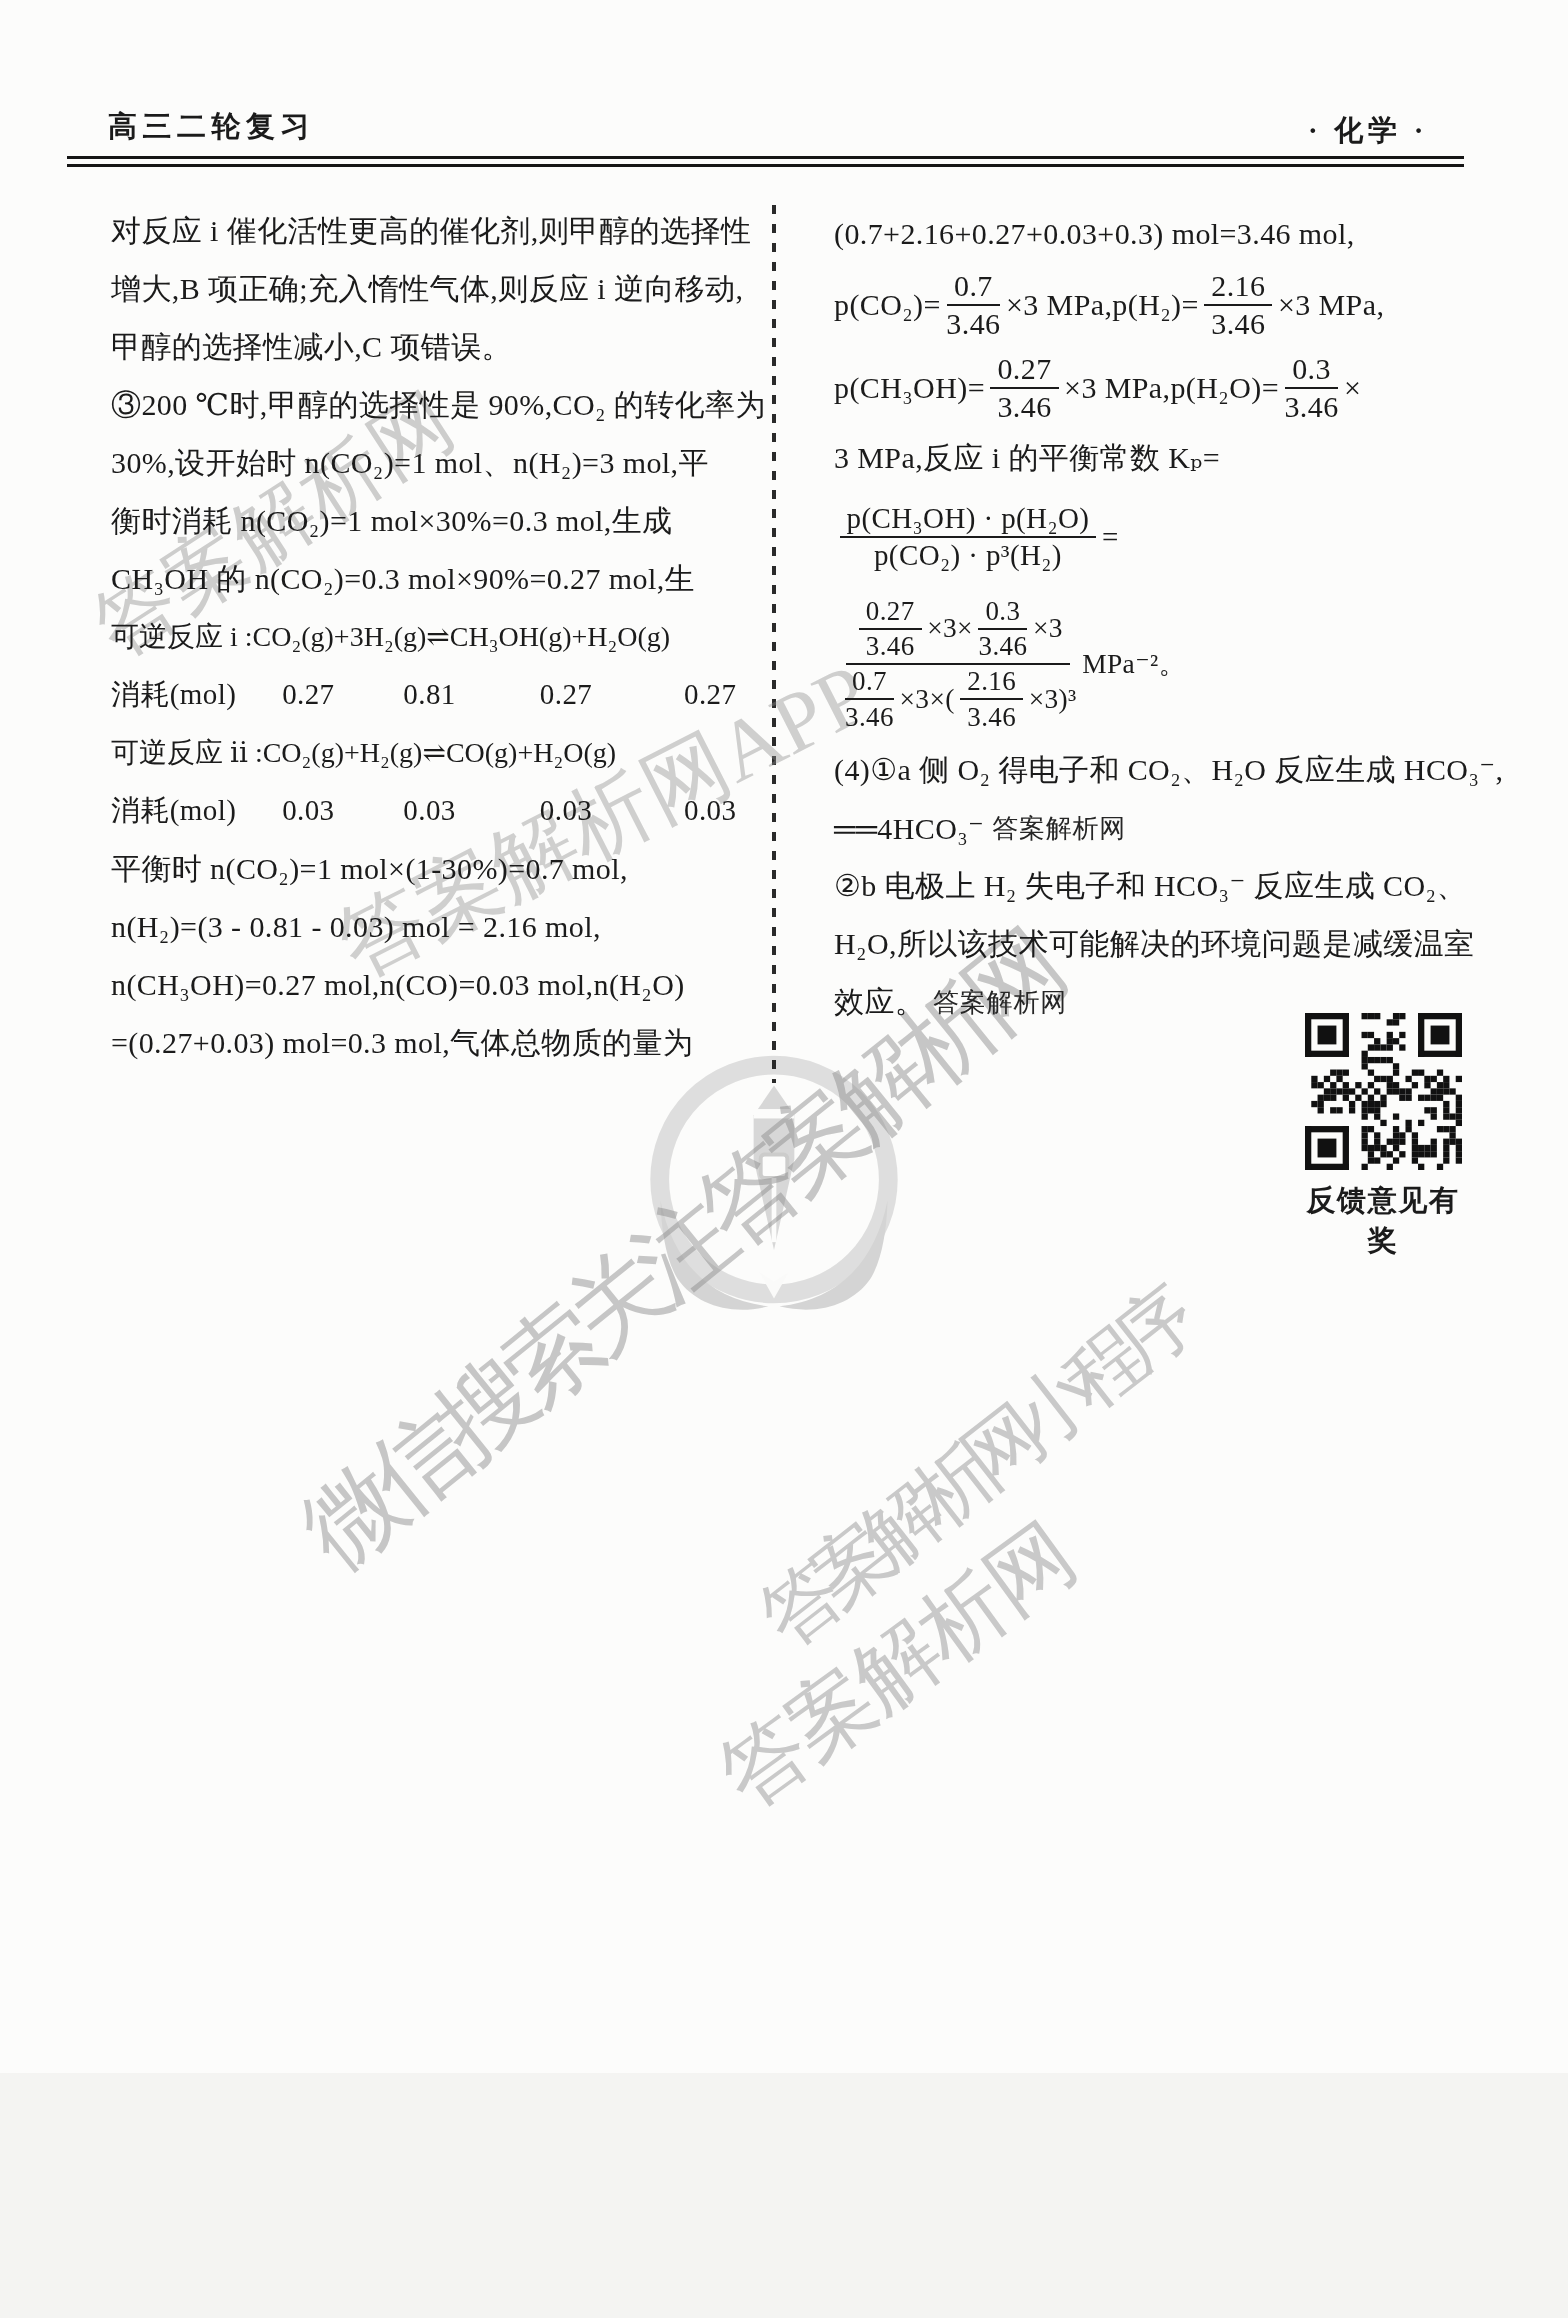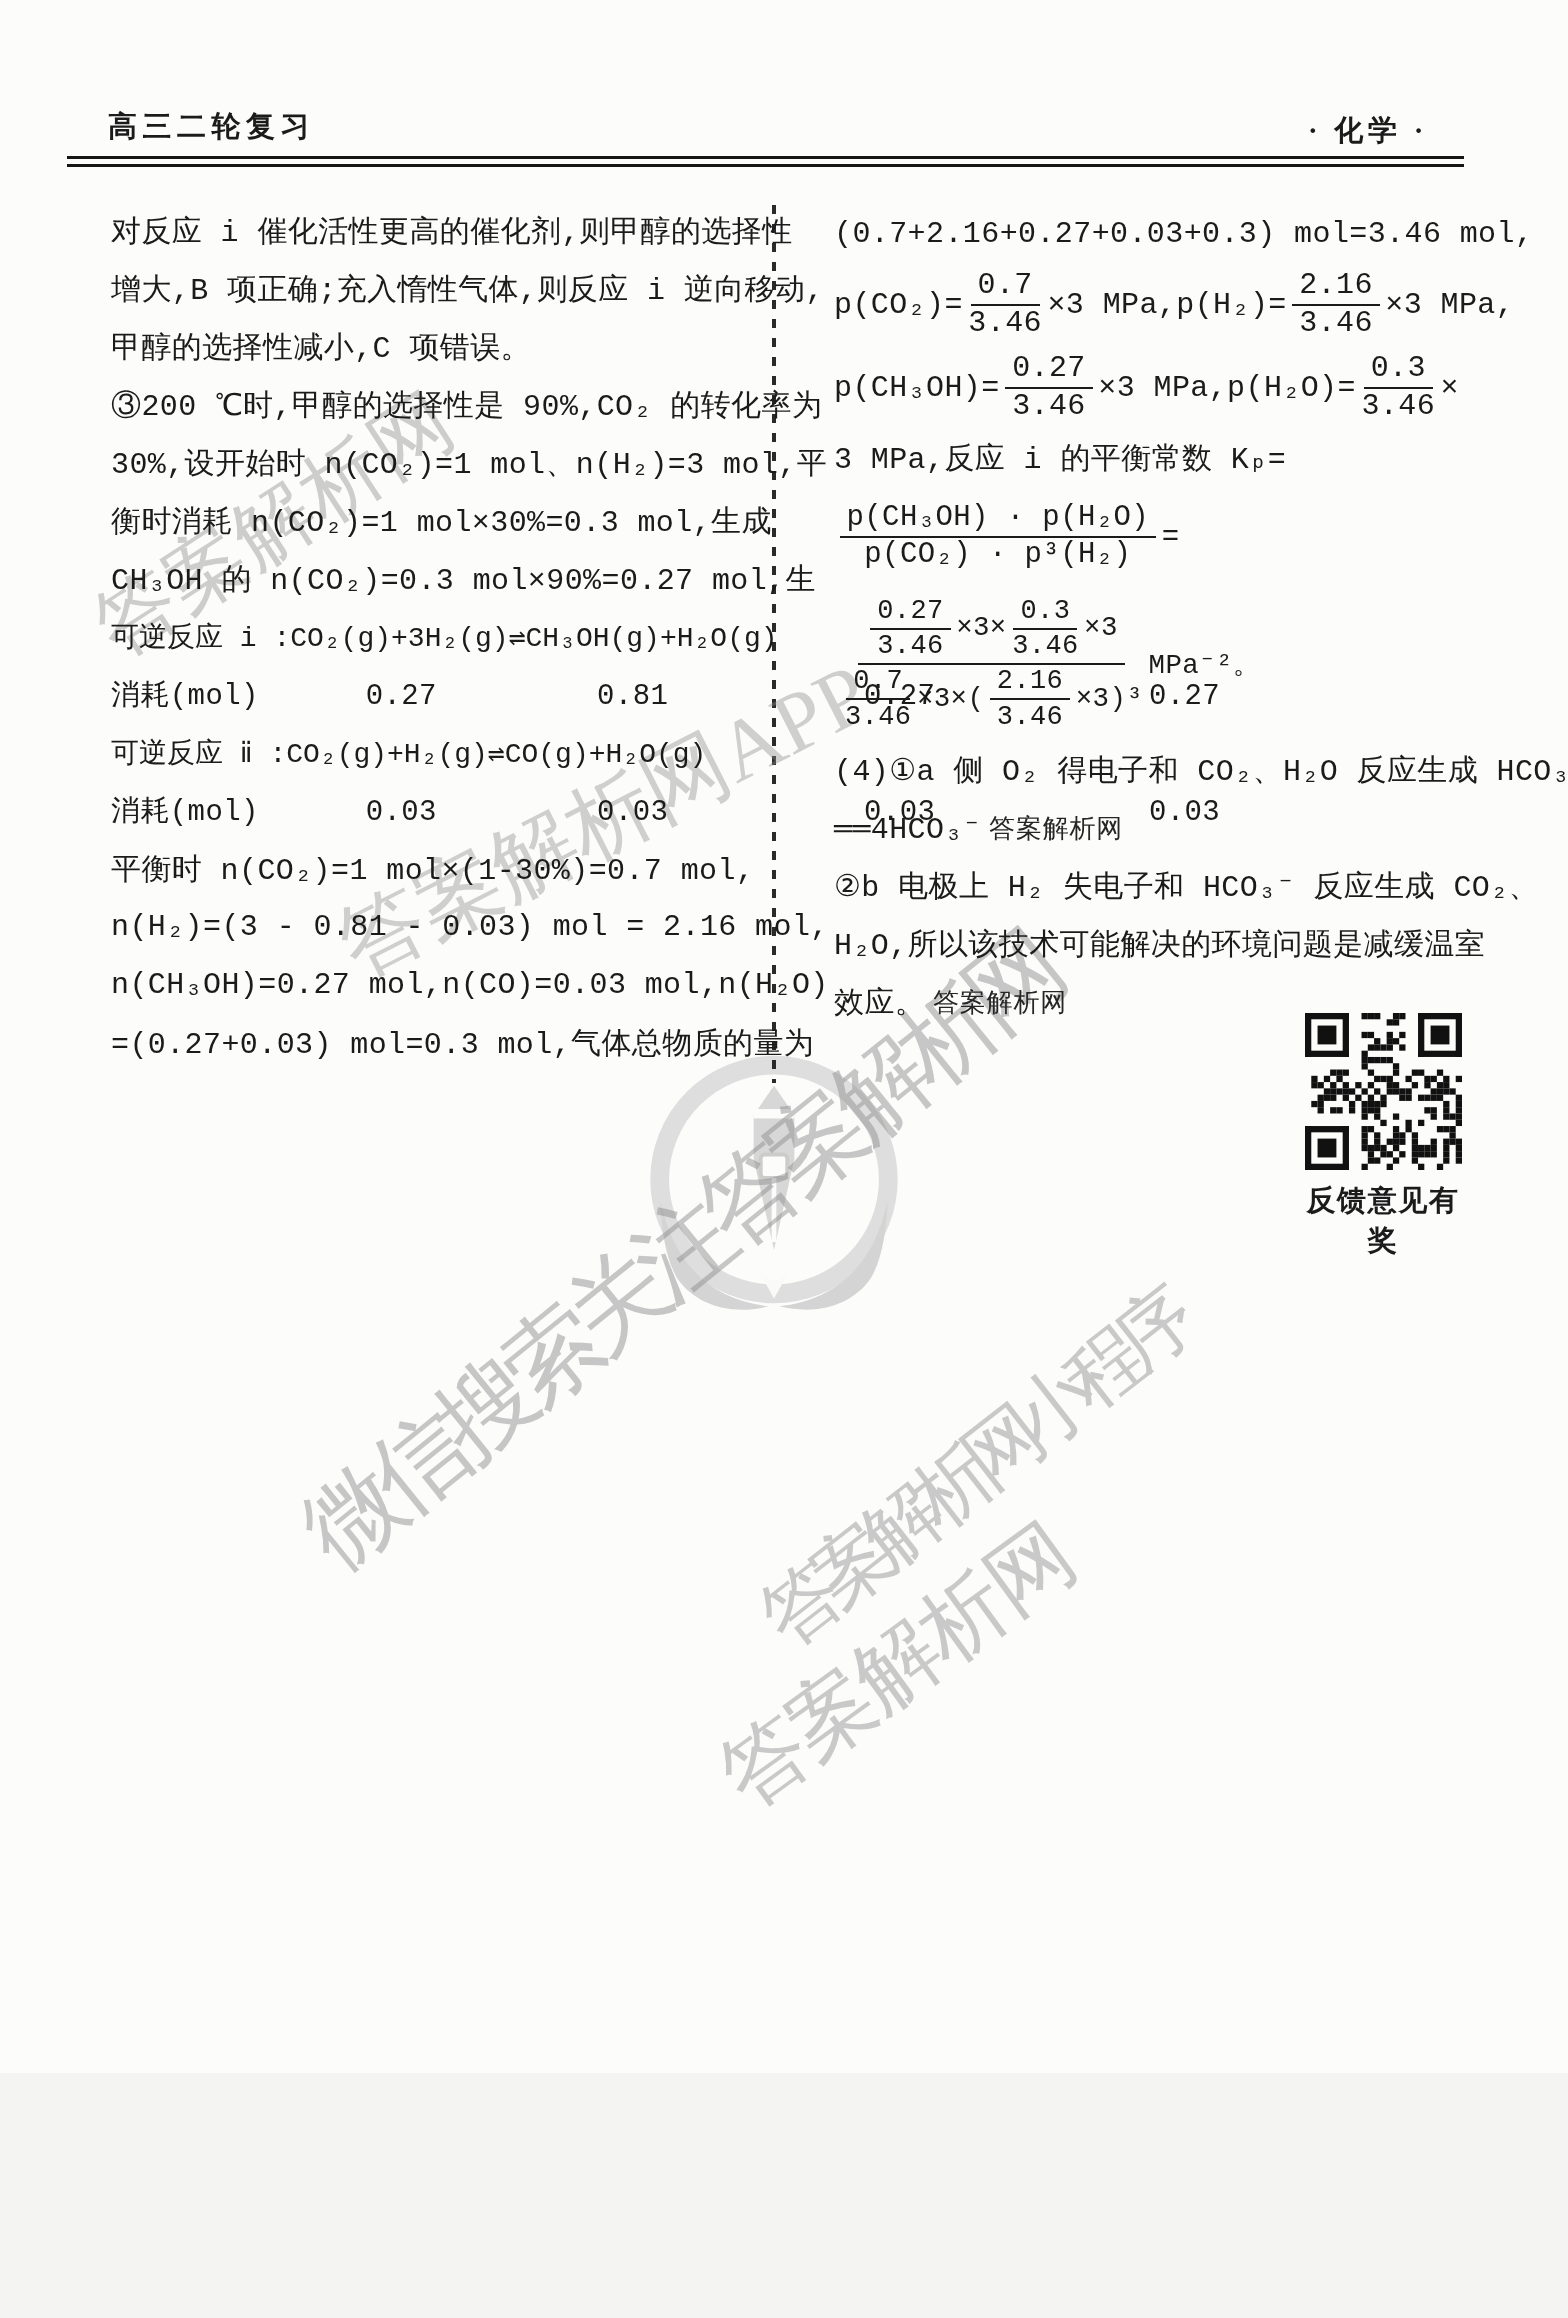--- a/index.html
+++ b/index.html
@@ -11,21 +11,21 @@
   .hdr-right{position:absolute;left:1308px;top:111px;font-size:29px;letter-spacing:4.7px;font-weight:600;}
   .hdr-rule{position:absolute;left:67px;top:156px;width:1397px;height:4.7px;border-top:3.9px solid #151515;border-bottom:3.1px solid #151515;}
 
   
   .col{position:absolute;top:202px;width:692px;}
   .col-left{left:111px;}
   .col-right{left:834px;top:205px;width:688px;}
   .divider{position:absolute;left:772px;top:205px;width:3.9px;height:878px;
     background:repeating-linear-gradient(#2a2a2a 0 8.6px, transparent 8.6px 19px);}
 
-  .line{position:relative;height:58px;display:flex;align-items:center;font-size:30px;white-space:pre;letter-spacing:0.4px;z-index:3;font-family:Liberation Mono, monospace;}
+  .line{position:relative;height:58px;display:flex;align-items:center;font-size:30px;white-space:pre;letter-spacing:0.4px;z-index:3;}
   .line.tight{font-size:28px;letter-spacing:0;}
   .line.tbl{font-size:29px;}
 
   
   .frac{display:inline-flex;flex-direction:column;align-items:center;margin:0 5.5px;line-height:1.05;}
   .frac>.num{border-bottom:2.4px solid #1b1b1b;padding:0 7px 2.4px;}
   .frac>.den{padding-top:2.4px;}
   .frow{display:inline-flex;align-items:center;white-space:pre;}
   .frac-line{height:83px;}
   .kp-line{height:100px;font-size:29px;}

